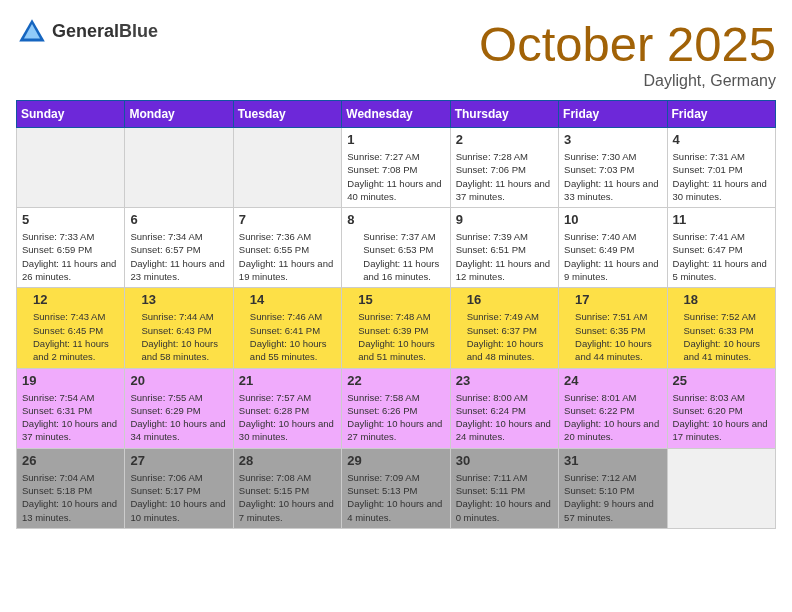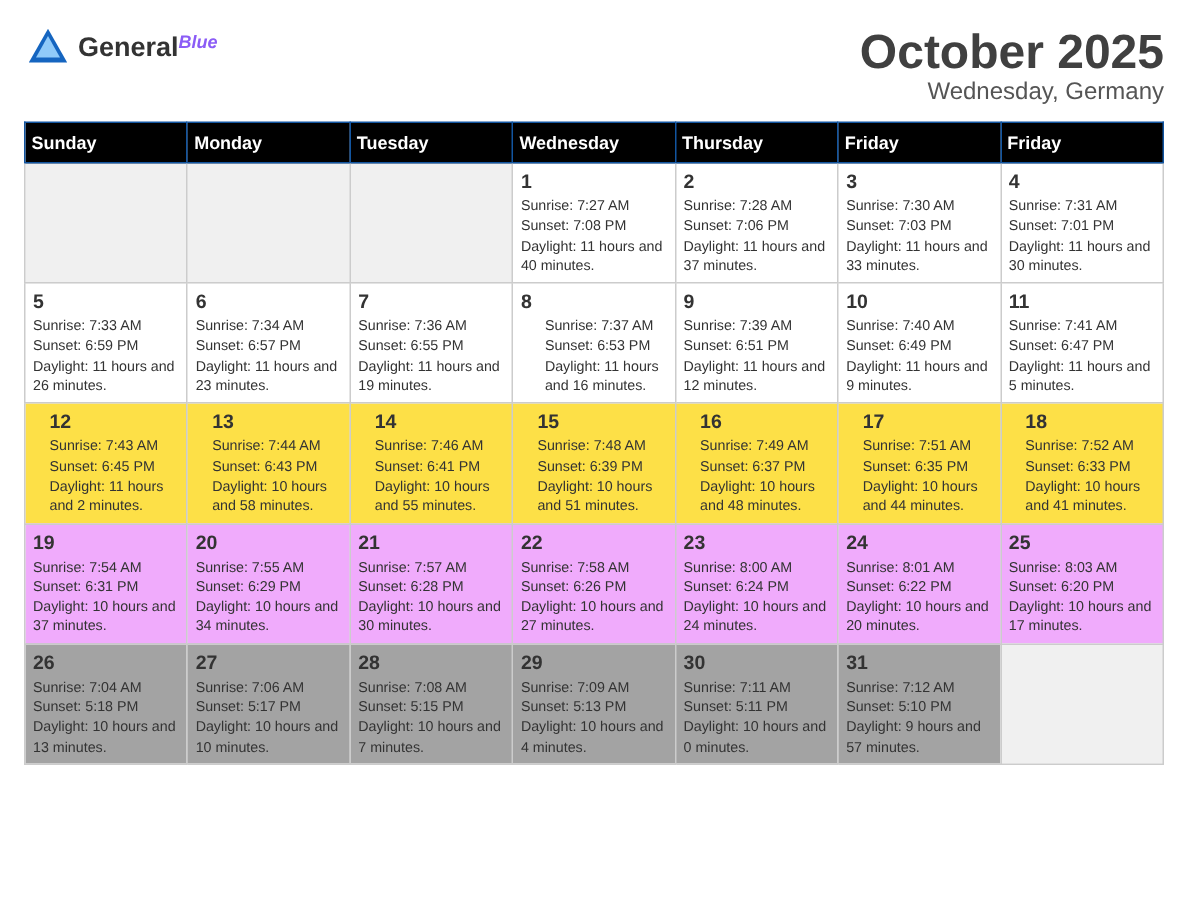--- a/index.html
+++ b/index.html
@@ -24,48 +24,47 @@
     .logo-text {
       display: flex;
       line-height: 1.1;
     }
     .logo-general {
       font-size: 18px;
       font-weight: bold;
       color: #333;
     }
     .logo-blue {
-      font-size: 12px;
+      font-size: 18px;
       font-weight: bold;
-      color: #8b5cf6;
-      font-style: italic;
+      color: #404040;
     }
     .logo-icon {
       width: 32px;
       height: 32px;
     }
     .title-block {
       text-align: right;
     }
     .month-title {
-      font-size: 32px;
-      font-weight: bold;
-      color: #404040;
+      font-size: 49px;
+      font-weight: normal;
+      color: #a16207;
     }
     .location {
       font-size: 16px;
       color: #555;
     }
     .calendar {
       width: 100%;
       border-collapse: collapse;
       border: 1px solid #ccc;
     }
     .calendar th {
-      background: #000000;
+      background: #6d28d9;
       color: #fff;
       font-size: 12px;
       font-weight: bold;
       padding: 6px 4px;
       text-align: left;
       border: 1px solid #1255a0;
     }
     .calendar td {
       vertical-align: top;
       border: 1px solid #ccc;
@@ -109,21 +108,21 @@
       <polygon points="20,4 36,32 4,32" fill="#1565c0"></polygon>
       <polygon points="20,10 30,28 10,28" fill="#90caf9"></polygon>
     </svg>
     <div class="logo-text">
       <span class="logo-general">General</span>
       <span class="logo-blue">Blue</span>
     </div>
   </div>
   <div class="title-block">
     <div class="month-title">October 2025</div>
-    <div class="location">Wednesday, Germany</div>
+    <div class="location">Daylight, Germany</div>
   </div>
 </div>
 
 <table class="calendar">
   <thead>
     <tr>
     <th>Sunday</th>
         <th>Monday</th>
         <th>Tuesday</th>
         <th>Wednesday</th>

